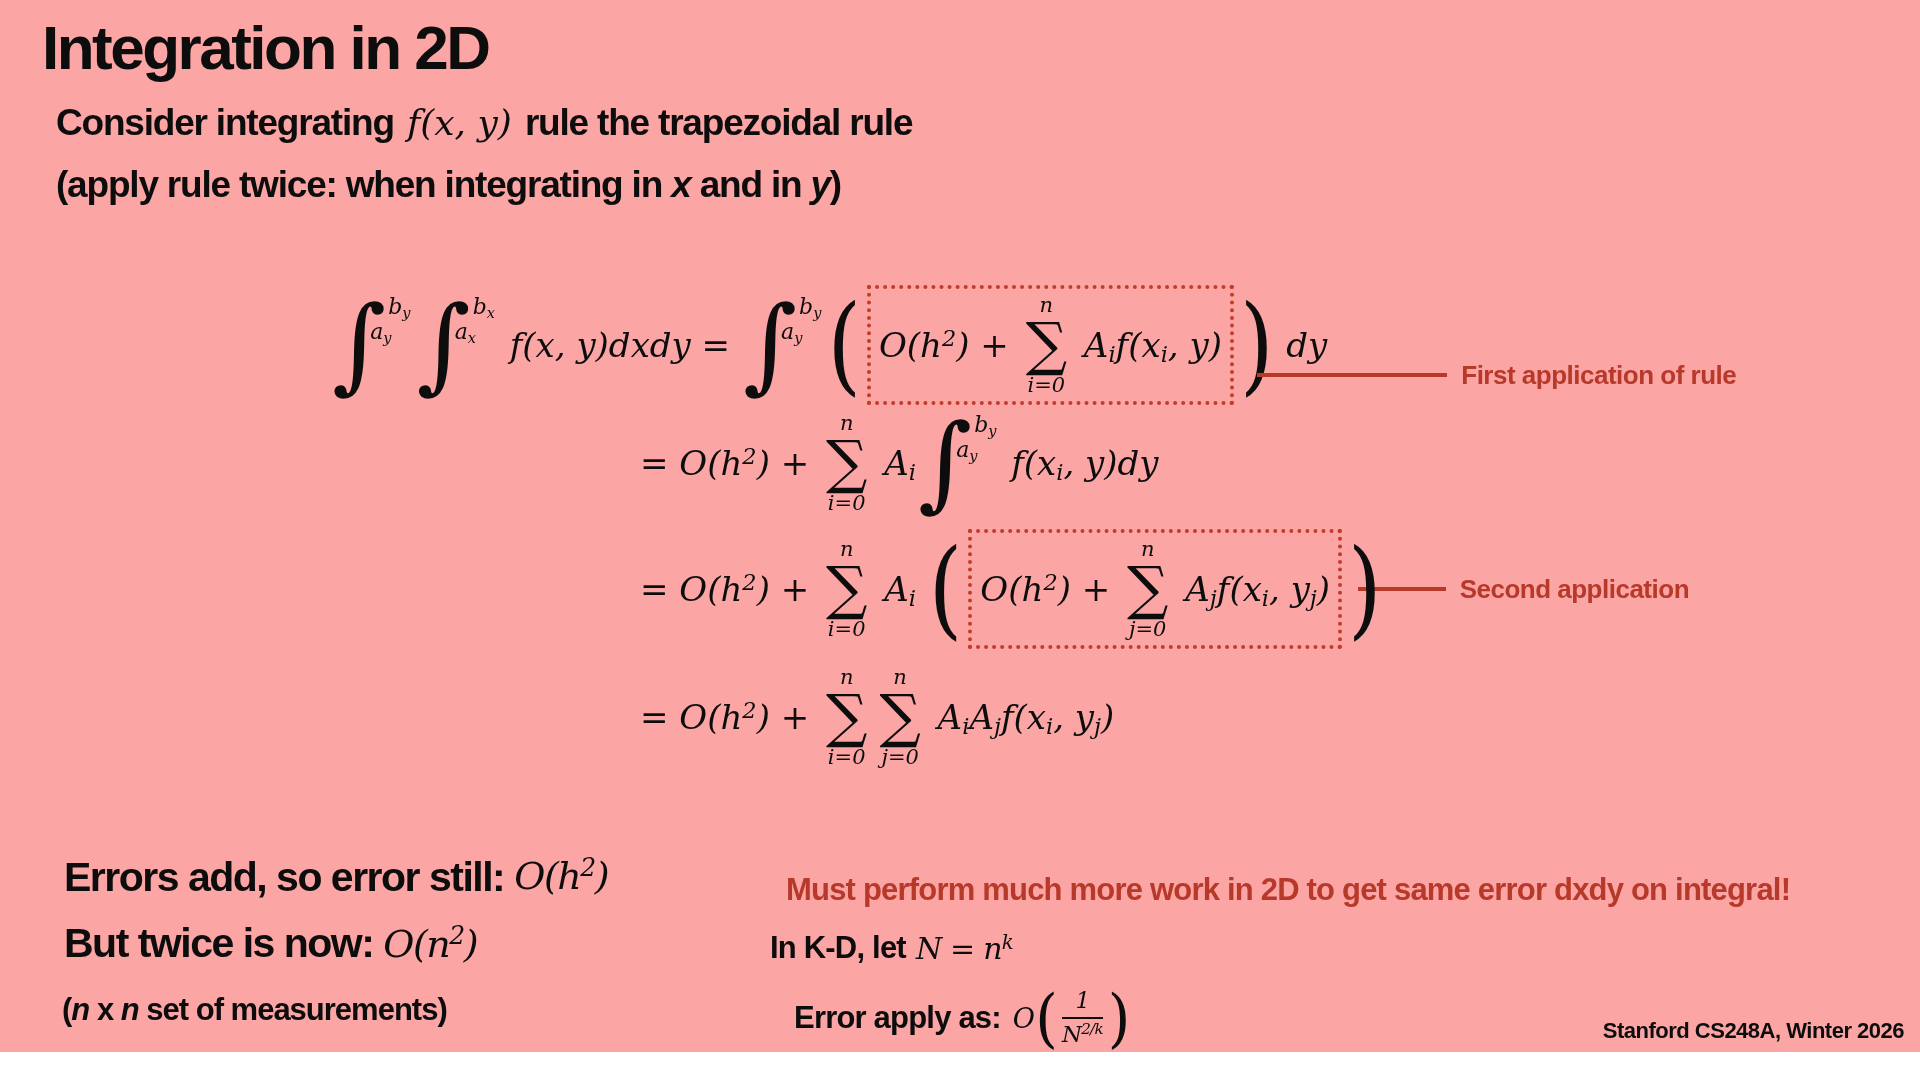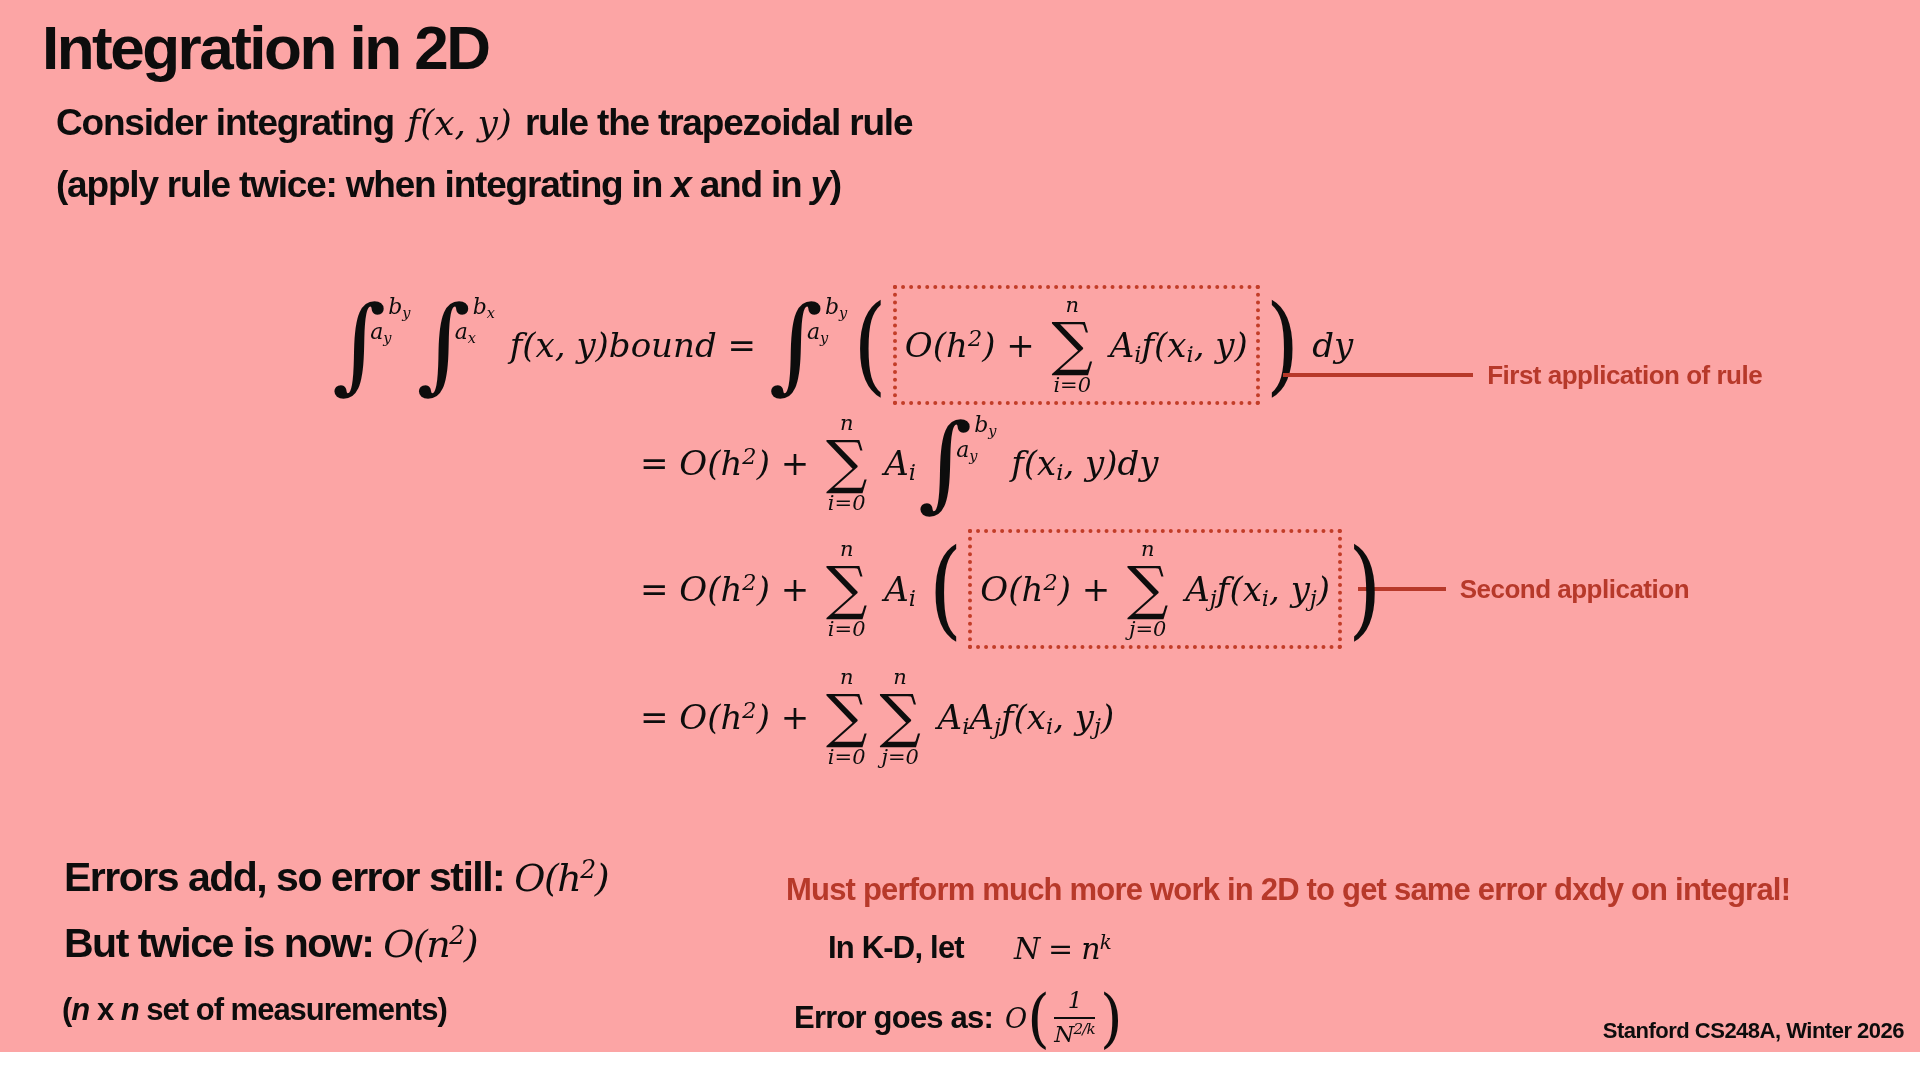--- a/index.html
+++ b/index.html
@@ -47,28 +47,28 @@
   .annotation{display:inline-flex;align-items:center;}
   .ann-line{height:4px;background:#b7392a;}
   .ann-label{margin-left:14px;font-size:26px;font-weight:700;color:#b7392a;letter-spacing:-0.5px;
              font-family:"Liberation Sans",sans-serif;white-space:nowrap;}
   .ann1{transform:translateY(30px);margin-left:-70px;}
   .ann1 .ann-line{width:190px;}
   .ann2{margin-left:-26px;}
   .ann2 .ann-line{width:88px;}
 
   
-  .bl1{left:64px;top:854px;font-size:41px;letter-spacing:-1.5px;align-items:center;}
+  .bl1{left:64px;top:854px;font-size:41px;letter-spacing:-1.5px;align-items:flex-start;}
   .bl2{left:64px;top:920px;font-size:41px;letter-spacing:-1.5px;align-items:center;}
   .bl3{left:62px;top:992px;font-size:31px;letter-spacing:-1px;}
   .bl-math{font-size:38px;margin-left:10px;}
 
   
   .warning{left:786px;top:872px;font-size:31px;color:#b7392a;letter-spacing:-0.8px;}
-  .kd{left:828px;top:930px;font-size:31px;letter-spacing:-0.8px;align-items:center;gap:40px;}
+  .kd{left:770px;top:930px;font-size:31px;letter-spacing:-0.8px;align-items:center;}
   .err{left:794px;top:976px;font-size:31px;letter-spacing:-0.8px;align-items:center;height:84px;}
   .eq-inline{display:inline-flex;align-items:center;font-weight:400;}
   .kd .eq-inline{font-size:30px;margin-left:10px;}
   .err .eq-inline{font-size:27px;margin-left:12px;}
   .eq-inline .bigparen{font-size:58px;transform:scaleY(1.1);line-height:1;margin:0 1px;}
   .fracwrap{display:inline-flex;flex-direction:column;align-items:center;margin:0 4px;}
   .fracnum,.fracden{font-family:"DejaVu Serif",serif;font-style:italic;font-size:0.85em;line-height:1.2;}
   .fracbar{align-self:stretch;border-top:2px solid #0d0d0d;margin:2px 0;}
 
   .footer{position:absolute;right:16px;bottom:8px;font-size:22px;font-weight:700;letter-spacing:-0.5px;}
@@ -97,21 +97,21 @@
             <span class="lim lsub">a<sub>y</sub></span>
           </span>
         </span>
         <span class="intwrap">
           <span class="intglyph">∫</span>
           <span class="lims">
             <span class="lim lsup">b<sub>x</sub></span>
             <span class="lim lsub">a<sub>x</sub></span>
           </span>
         </span>
-        <span class="math"> f(x, y)bound = </span>
+        <span class="math"> f(x, y)dxdy = </span>
         <span class="intwrap">
           <span class="intglyph">∫</span>
           <span class="lims">
             <span class="lim lsup">b<sub>y</sub></span>
             <span class="lim lsub">a<sub>y</sub></span>
           </span>
         </span>
         <span class="bigparen">(</span>
         <span class="dottedbox">
           <span class="math">O(h<sup>2</sup>) + </span>
@@ -208,19 +208,19 @@
   <div class="text-line bl3"><span class="seg">(</span><span class="seg seg-italic">n</span><span class="seg"> x </span><span class="seg seg-italic">n</span><span class="seg"> set of measurements)</span></div>
 
   <div class="text-line warning">Must perform much more work in 2D to get same error dxdy on integral!</div>
 
   <div class="text-line kd">
     <span>In K-D, let</span>
     <span class="eq-inline"><span class="math">N = n<sup>k</sup></span></span>
   </div>
 
   <div class="text-line err">
-    <span>Error goes as:</span>
+    <span>Error apply as:</span>
     <span class="eq-inline"><span class="math">O</span><span class="bigparen">(</span><span class="fracwrap"><span class="fracnum">1</span><span class="fracbar"></span><span class="fracden">N<sup>2/k</sup></span></span><span class="bigparen">)</span></span>
   </div>
 
   <div class="footer">Stanford CS248A, Winter 2026</div>
 
 </div>
 
 </body></html>

